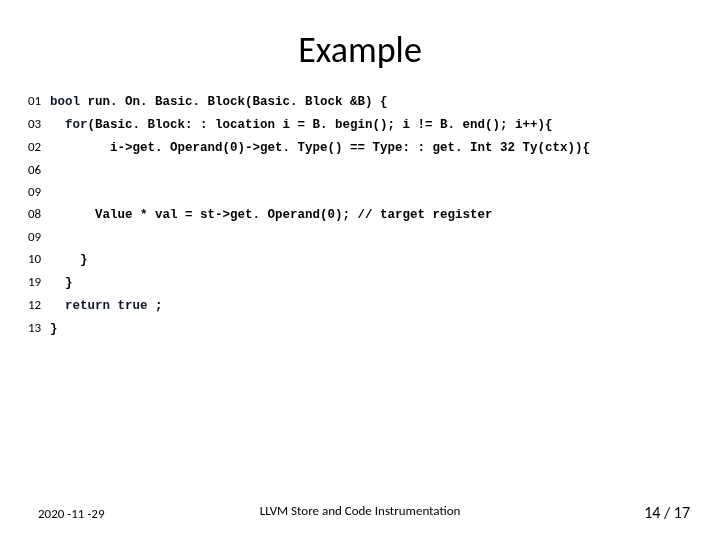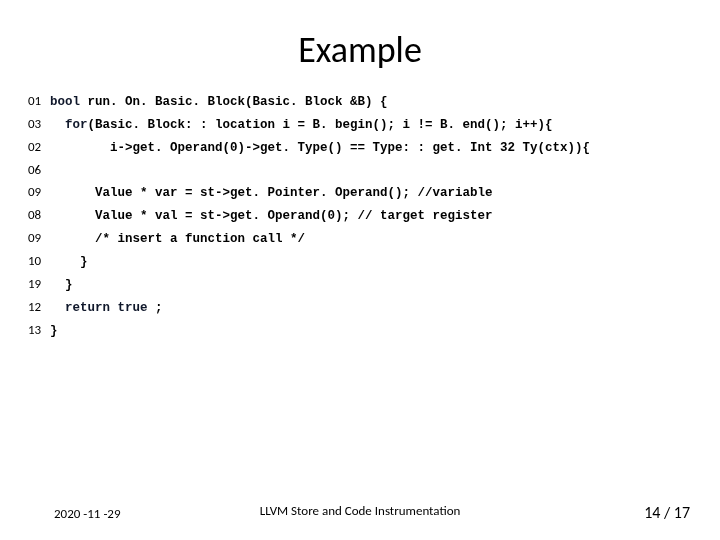--- a/index.html
+++ b/index.html
@@ -43,21 +43,21 @@
   }
   .kw { color: #0f172a; }
   .footer {
     position: absolute;
     bottom: 18px;
     left: 0;
     right: 0;
     display: flex;
     justify-content: space-between;
     align-items: baseline;
-    padding: 0 30px 0 54px;
+    padding: 0 30px 0 38px;
     font-size: 13px;
     color: #000;
   }
   .footer-center {
     position: absolute;
     left: 50%;
     transform: translateX(-50%);
     font-weight: 400;
   }
   .page { font-size: 16px; }
@@ -65,23 +65,23 @@
 </head>
 <body>
 
 <h1 class="title">Example</h1>
 
 <div class="code-block" id="code-block">
     <div class="code-line"><span class="ln">01</span><span><span class="kw">bool</span><span> run. On. Basic. Block(Basic. Block &amp;B) {</span></span></div>
     <div class="code-line"><span class="ln">03</span><span>  <span class="kw">for</span><span>(Basic. Block: : location i = B. begin(); i != B. end(); i++){</span></span></div>
     <div class="code-line"><span class="ln">02</span><span>        <span>i-&gt;get. Operand(0)-&gt;get. Type() == Type: : get. Int 32 Ty(ctx)){</span></span></div>
     <div class="code-line"><span class="ln">06</span></div>
-    <div class="code-line"><span class="ln">09</span><span>      <span>Value * var = st-&gt;get. Pointer. Operand(); //variable</span></span></div>
+    <div class="code-line"><span class="ln">09</span></div>
     <div class="code-line"><span class="ln">08</span><span>      <span>Value * val = st-&gt;get. Operand(0); // target register</span></span></div>
-    <div class="code-line"><span class="ln">09</span><span>      <span>/* insert a function call */</span></span></div>
+    <div class="code-line"><span class="ln">09</span></div>
     <div class="code-line"><span class="ln">10</span><span>    <span>}</span></span></div>
     <div class="code-line"><span class="ln">19</span><span>  <span>}</span></span></div>
     <div class="code-line"><span class="ln">12</span><span>  <span class="kw">return true</span><span> ;</span></span></div>
     <div class="code-line"><span class="ln">13</span><span><span>}</span></span></div>
   </div>
 
 <div class="footer">
   <span>2020 -11 -29</span>
   <span class="footer-center">LLVM Store and Code Instrumentation</span>
   <span class="page">

